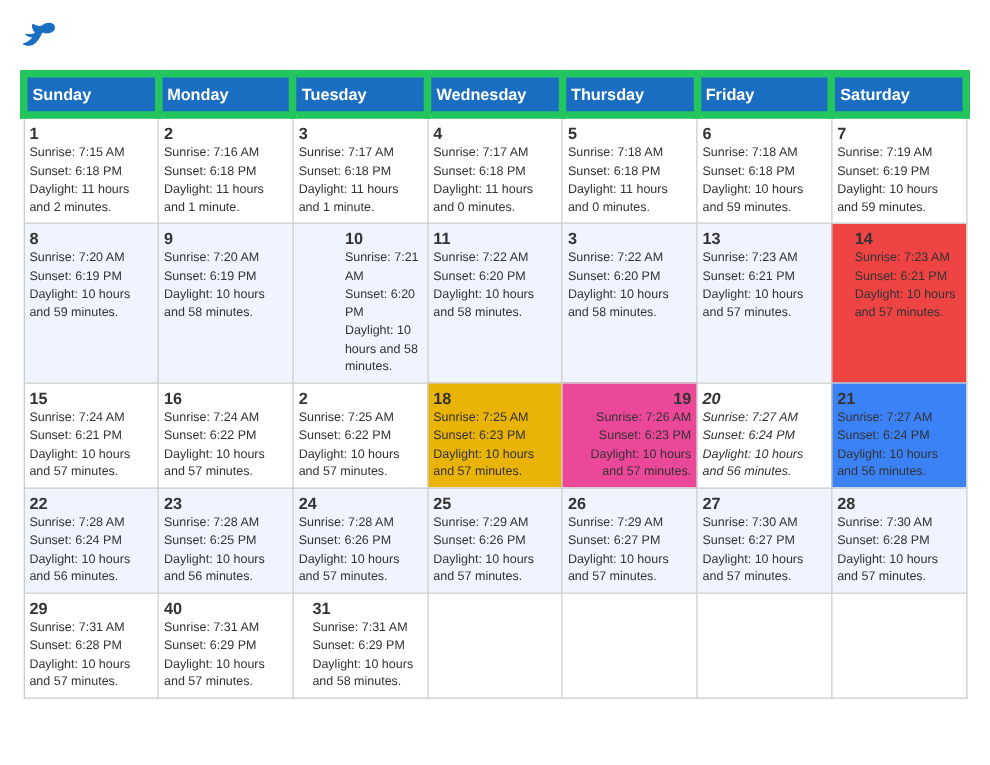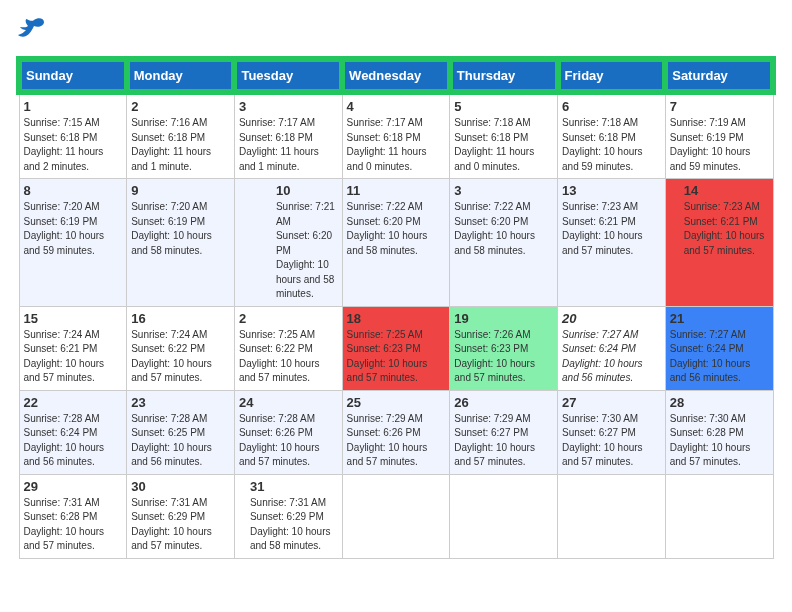--- a/index.html
+++ b/index.html
@@ -214,27 +214,27 @@
         <div class="day-info">
           Sunrise: 7:24 AM<br>Sunset: 6:22 PM<br>Daylight: 10 hours and 57 minutes.
         </div>
       </td>
         <td style="background: rgb(255, 255, 255);">
         <span class="day-num">2</span>
         <div class="day-info">
           Sunrise: 7:25 AM<br>Sunset: 6:22 PM<br>Daylight: 10 hours and 57 minutes.
         </div>
       </td>
-        <td style="background: #ef4444; margin-left: 20px;">
+        <td style="background: #eab308; margin-left: 20px;">
         <span class="day-num">18</span>
         <div class="day-info">
           Sunrise: 7:25 AM<br>Sunset: 6:23 PM<br>Daylight: 10 hours and 57 minutes.
         </div>
       </td>
-        <td style="background: #86efac;">
+        <td style="background: #ec4899; text-align: right;">
         <span class="day-num">19</span>
         <div class="day-info">
           Sunrise: 7:26 AM<br>Sunset: 6:23 PM<br>Daylight: 10 hours and 57 minutes.
         </div>
       </td>
         <td style="background: rgb(255, 255, 255); font-style: italic;">
         <span class="day-num">20</span>
         <div class="day-info">
           Sunrise: 7:27 AM<br>Sunset: 6:24 PM<br>Daylight: 10 hours and 56 minutes.
         </div>
@@ -291,21 +291,21 @@
       </td>
       </tr>
       <tr>
         <td style="background: rgb(255, 255, 255);">
         <span class="day-num">29</span>
         <div class="day-info">
           Sunrise: 7:31 AM<br>Sunset: 6:28 PM<br>Daylight: 10 hours and 57 minutes.
         </div>
       </td>
         <td style="background: rgb(255, 255, 255);">
-        <span class="day-num">30</span>
+        <span class="day-num">40</span>
         <div class="day-info">
           Sunrise: 7:31 AM<br>Sunset: 6:29 PM<br>Daylight: 10 hours and 57 minutes.
         </div>
       </td>
         <td style="background: rgb(255, 255, 255); padding-left: 15px;">
         <span class="day-num">31</span>
         <div class="day-info">
           Sunrise: 7:31 AM<br>Sunset: 6:29 PM<br>Daylight: 10 hours and 58 minutes.
         </div>
       </td>

